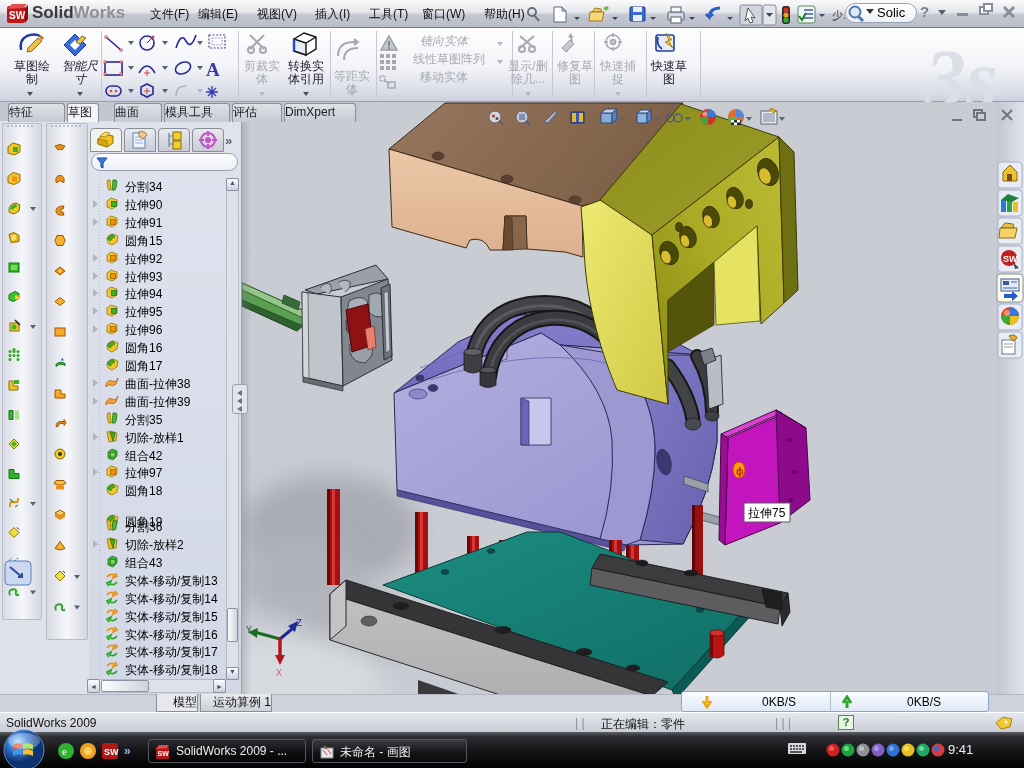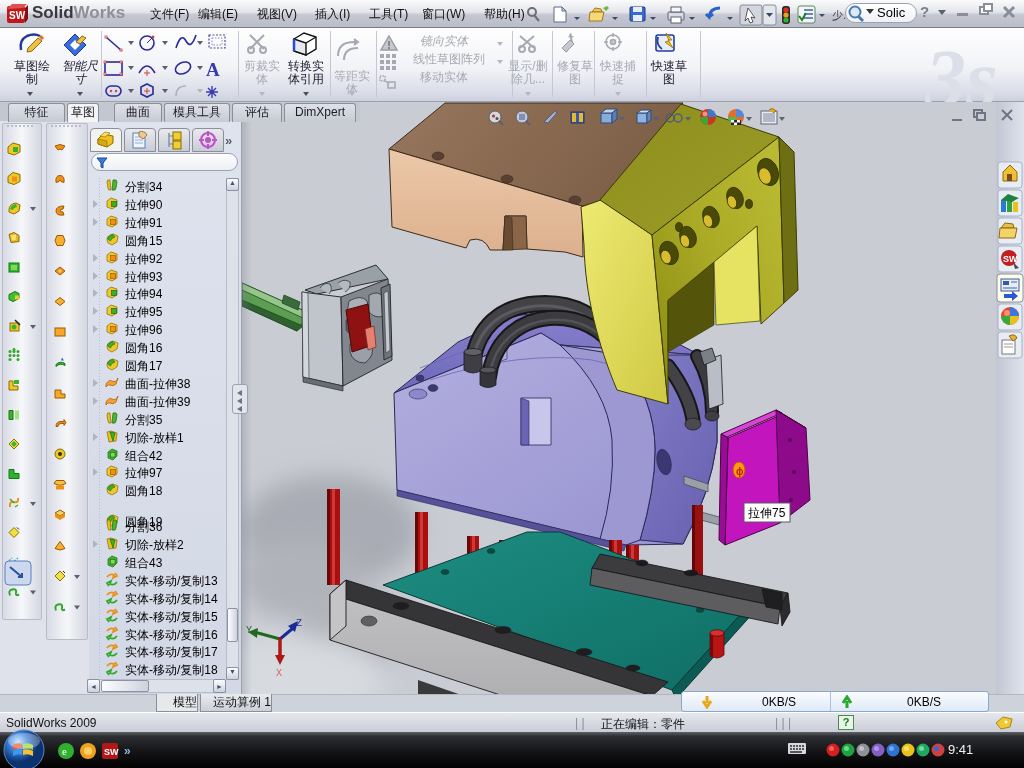--- a/index.html
+++ b/index.html
@@ -11,21 +11,21 @@
 #swtext{left:32px;top:3px;font-size:17px;font-weight:bold;color:#3a3a3e;letter-spacing:0px}
 #swtext .w{color:#8e9096}
 .menuitem{top:6px;font-size:12px;color:#111}
 
 #toolbar{left:0;top:28px;width:1024px;height:74px;background:linear-gradient(#fefefe 0%,#f2f3f7 55%,#d9dce6 90%,#cdd1de 100%);border-bottom:1px solid #9aa0ae}
 .tbtxt{font-size:12px;color:#1a1a2e;text-align:center;line-height:13px}
 .tbtxt.gray{color:#a7a9b2}
 .sep{top:3px;width:1px;height:66px;background:#c5c8d3}
 
 #tabrow{left:0;top:102px;width:360px;height:19px;background:#c3c7cf;z-index:5}
-.ctab{position:absolute;top:103px;height:19px;z-index:6;border:1px solid #8a8e98;border-bottom:none;border-radius:3px 3px 0 0;background:linear-gradient(#dfe1e7,#c6cad3);font-size:12px;color:#1c1c24;text-align:center;line-height:17px}
+.ctab{position:absolute;top:103px;height:19px;z-index:6;border:1px solid #8a8e98;border-bottom:none;border-radius:3px 3px 0 0;background:linear-gradient(#dfe1e7,#c6cad3);font-size:12px;color:#1c1c24;text-align:left;line-height:17px}
 .ctab.act{background:#f4f4f6;z-index:7}
 
 #leftcols{left:0;top:121px;width:89px;height:573px;background:#dfe2ea}
 .icolstrip{position:absolute;border:1px solid #b8bcc8;border-radius:2px;background:linear-gradient(90deg,#d8dbe4 0%,#f6f7fa 50%,#d4d7e1 100%)}
 
 #treepanel{left:89px;top:121px;width:153px;height:573px;background:linear-gradient(#dfe3ee,#d3d8e6);border-right:1px solid #9aa0ac}
 .ptab{position:absolute;top:7px;height:24px;width:32px;border:1px solid #8a8e98;border-radius:4px 4px 0 0;background:linear-gradient(#e9eaee,#c9ccd6)}
 .ptab.act{background:#f2f2ee}
 #filterbox{position:absolute;left:2px;top:32px;width:147px;height:18px;border:1px solid #9aa2b2;border-radius:9px;background:linear-gradient(#fdfdfe,#eef0f5)}
 .trow{position:absolute;left:0;height:18px;font-size:12px;color:#000;white-space:nowrap}
@@ -1168,20 +1168,36 @@
       </svg>
       <svg style="position:absolute;left:56px;top:8px" width="90" height="22">
         <circle cx="10" cy="11" r="8" fill="#30b030"></circle>
         <text x="6" y="15" font-size="11" fill="#fff" font-family="Liberation Serif">e</text>
         <circle cx="32" cy="11" r="8" fill="#f0a020"></circle>
         <circle cx="32" cy="11" r="4" fill="#f8d060"></circle>
         <rect x="46" y="3" width="16" height="16" rx="2" fill="#b01818"></rect>
         <text x="48" y="15" font-size="9" fill="#fff" font-weight="bold">SW</text>
         <text x="68" y="15" font-size="12" fill="#88b8e8" font-weight="bold">»</text>
       </svg>
+      <div class="taskbtn" style="left:148px;width:158px;background:linear-gradient(#2a2b30,#0e0e11 60%,#060608)">
+        <svg style="position:absolute;left:6px;top:4px" width="16" height="16">
+          <rect x="1" y="3" width="13" height="12" rx="1" fill="#b01818"></rect>
+          <path d="M1 5 L4 1 L14 1 L12 4 Z" fill="#d85050"></path>
+          <text x="2.5" y="12" font-size="7" fill="#fff" font-weight="bold">SW</text>
+        </svg>
+        <span style="position:absolute;left:27px;top:4px">SolidWorks 2009 - ...</span>
+      </div>
+      <div class="taskbtn" style="left:312px;width:155px">
+        <svg style="position:absolute;left:6px;top:4px" width="16" height="16">
+          <rect x="2" y="4" width="12" height="10" fill="#e8e8f0" stroke="#888"></rect>
+          <path d="M4 6 l4 5 M9 6 l3 4" stroke="#d04040"></path>
+          <path d="M5 2 l3 3" stroke="#8a6a30" stroke-width="2"></path>
+        </svg>
+        <span style="position:absolute;left:27px;top:4px">未命名 - 画图</span>
+      </div>
       <svg style="position:absolute;left:788px;top:11px" width="20" height="12">
         <rect x="0" y="0" width="18" height="11" rx="1" fill="#d8d8e0"></rect>
         <g fill="#555">
           <rect x="2" y="2" width="2" height="2"></rect>
           <rect x="5" y="2" width="2" height="2"></rect>
           <rect x="8" y="2" width="2" height="2"></rect>
           <rect x="11" y="2" width="2" height="2"></rect>
           <rect x="14" y="2" width="2" height="2"></rect>
           <rect x="2" y="5" width="2" height="2"></rect>
           <rect x="5" y="5" width="2" height="2"></rect>

